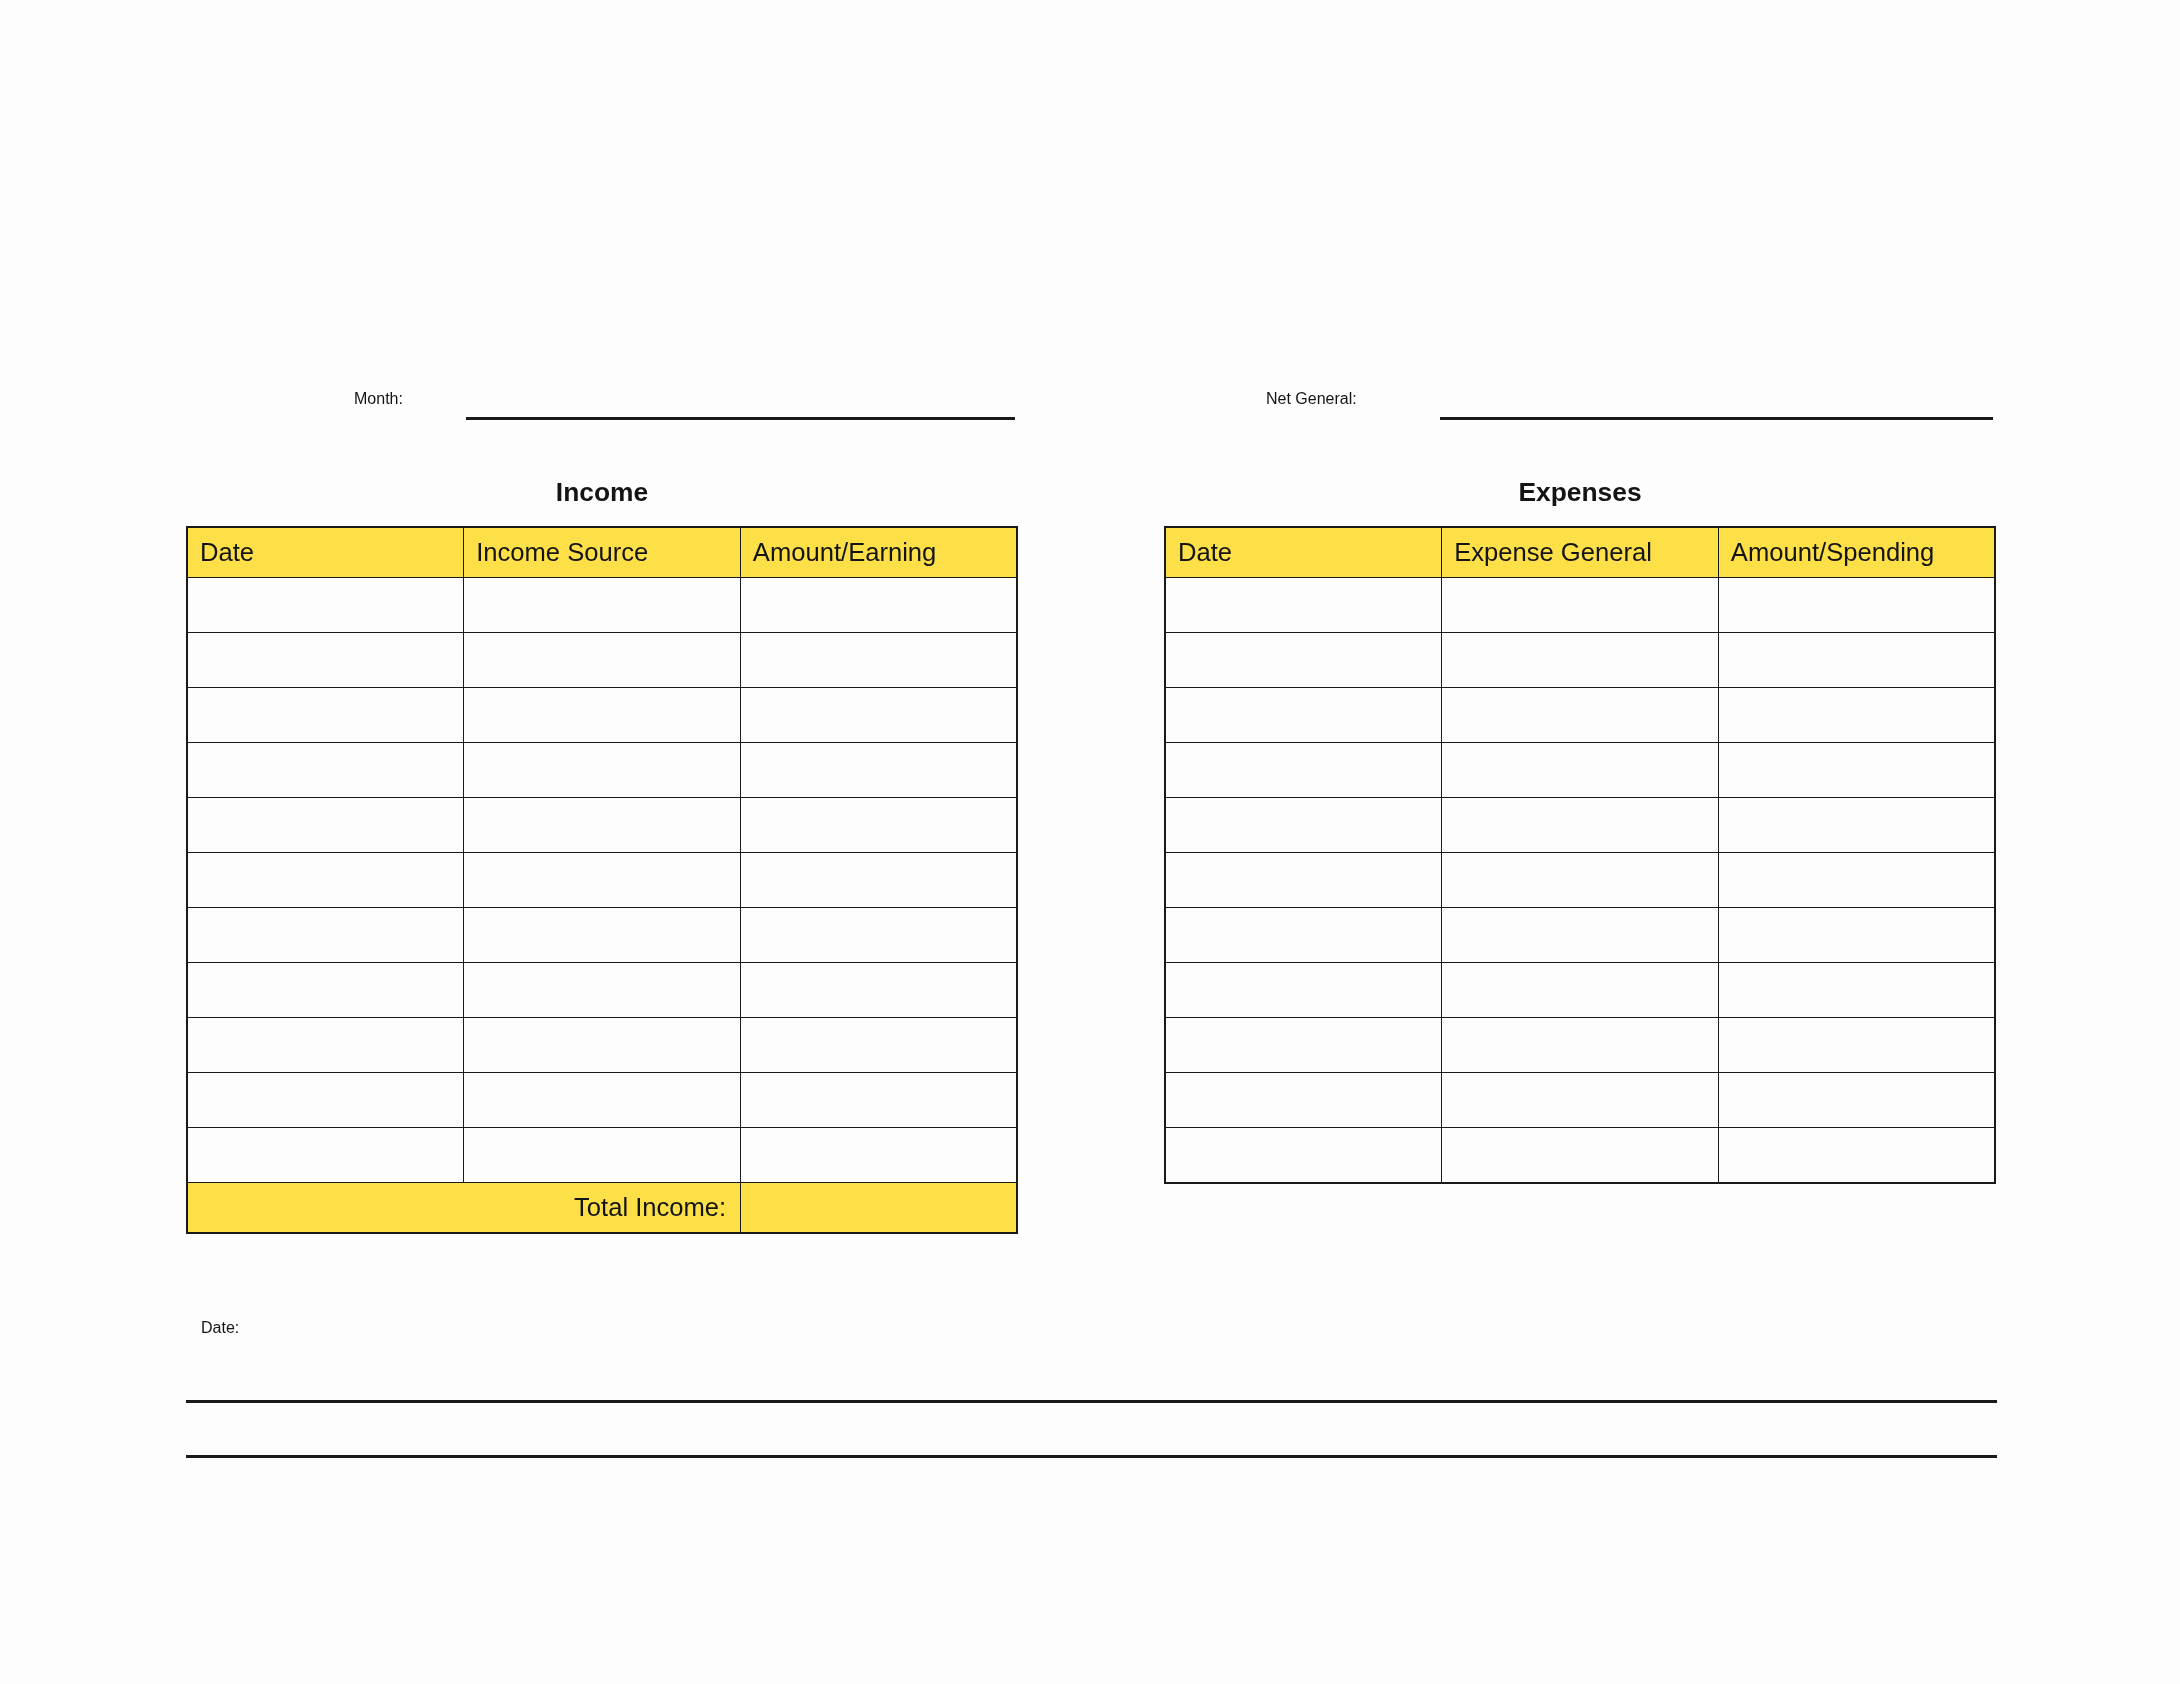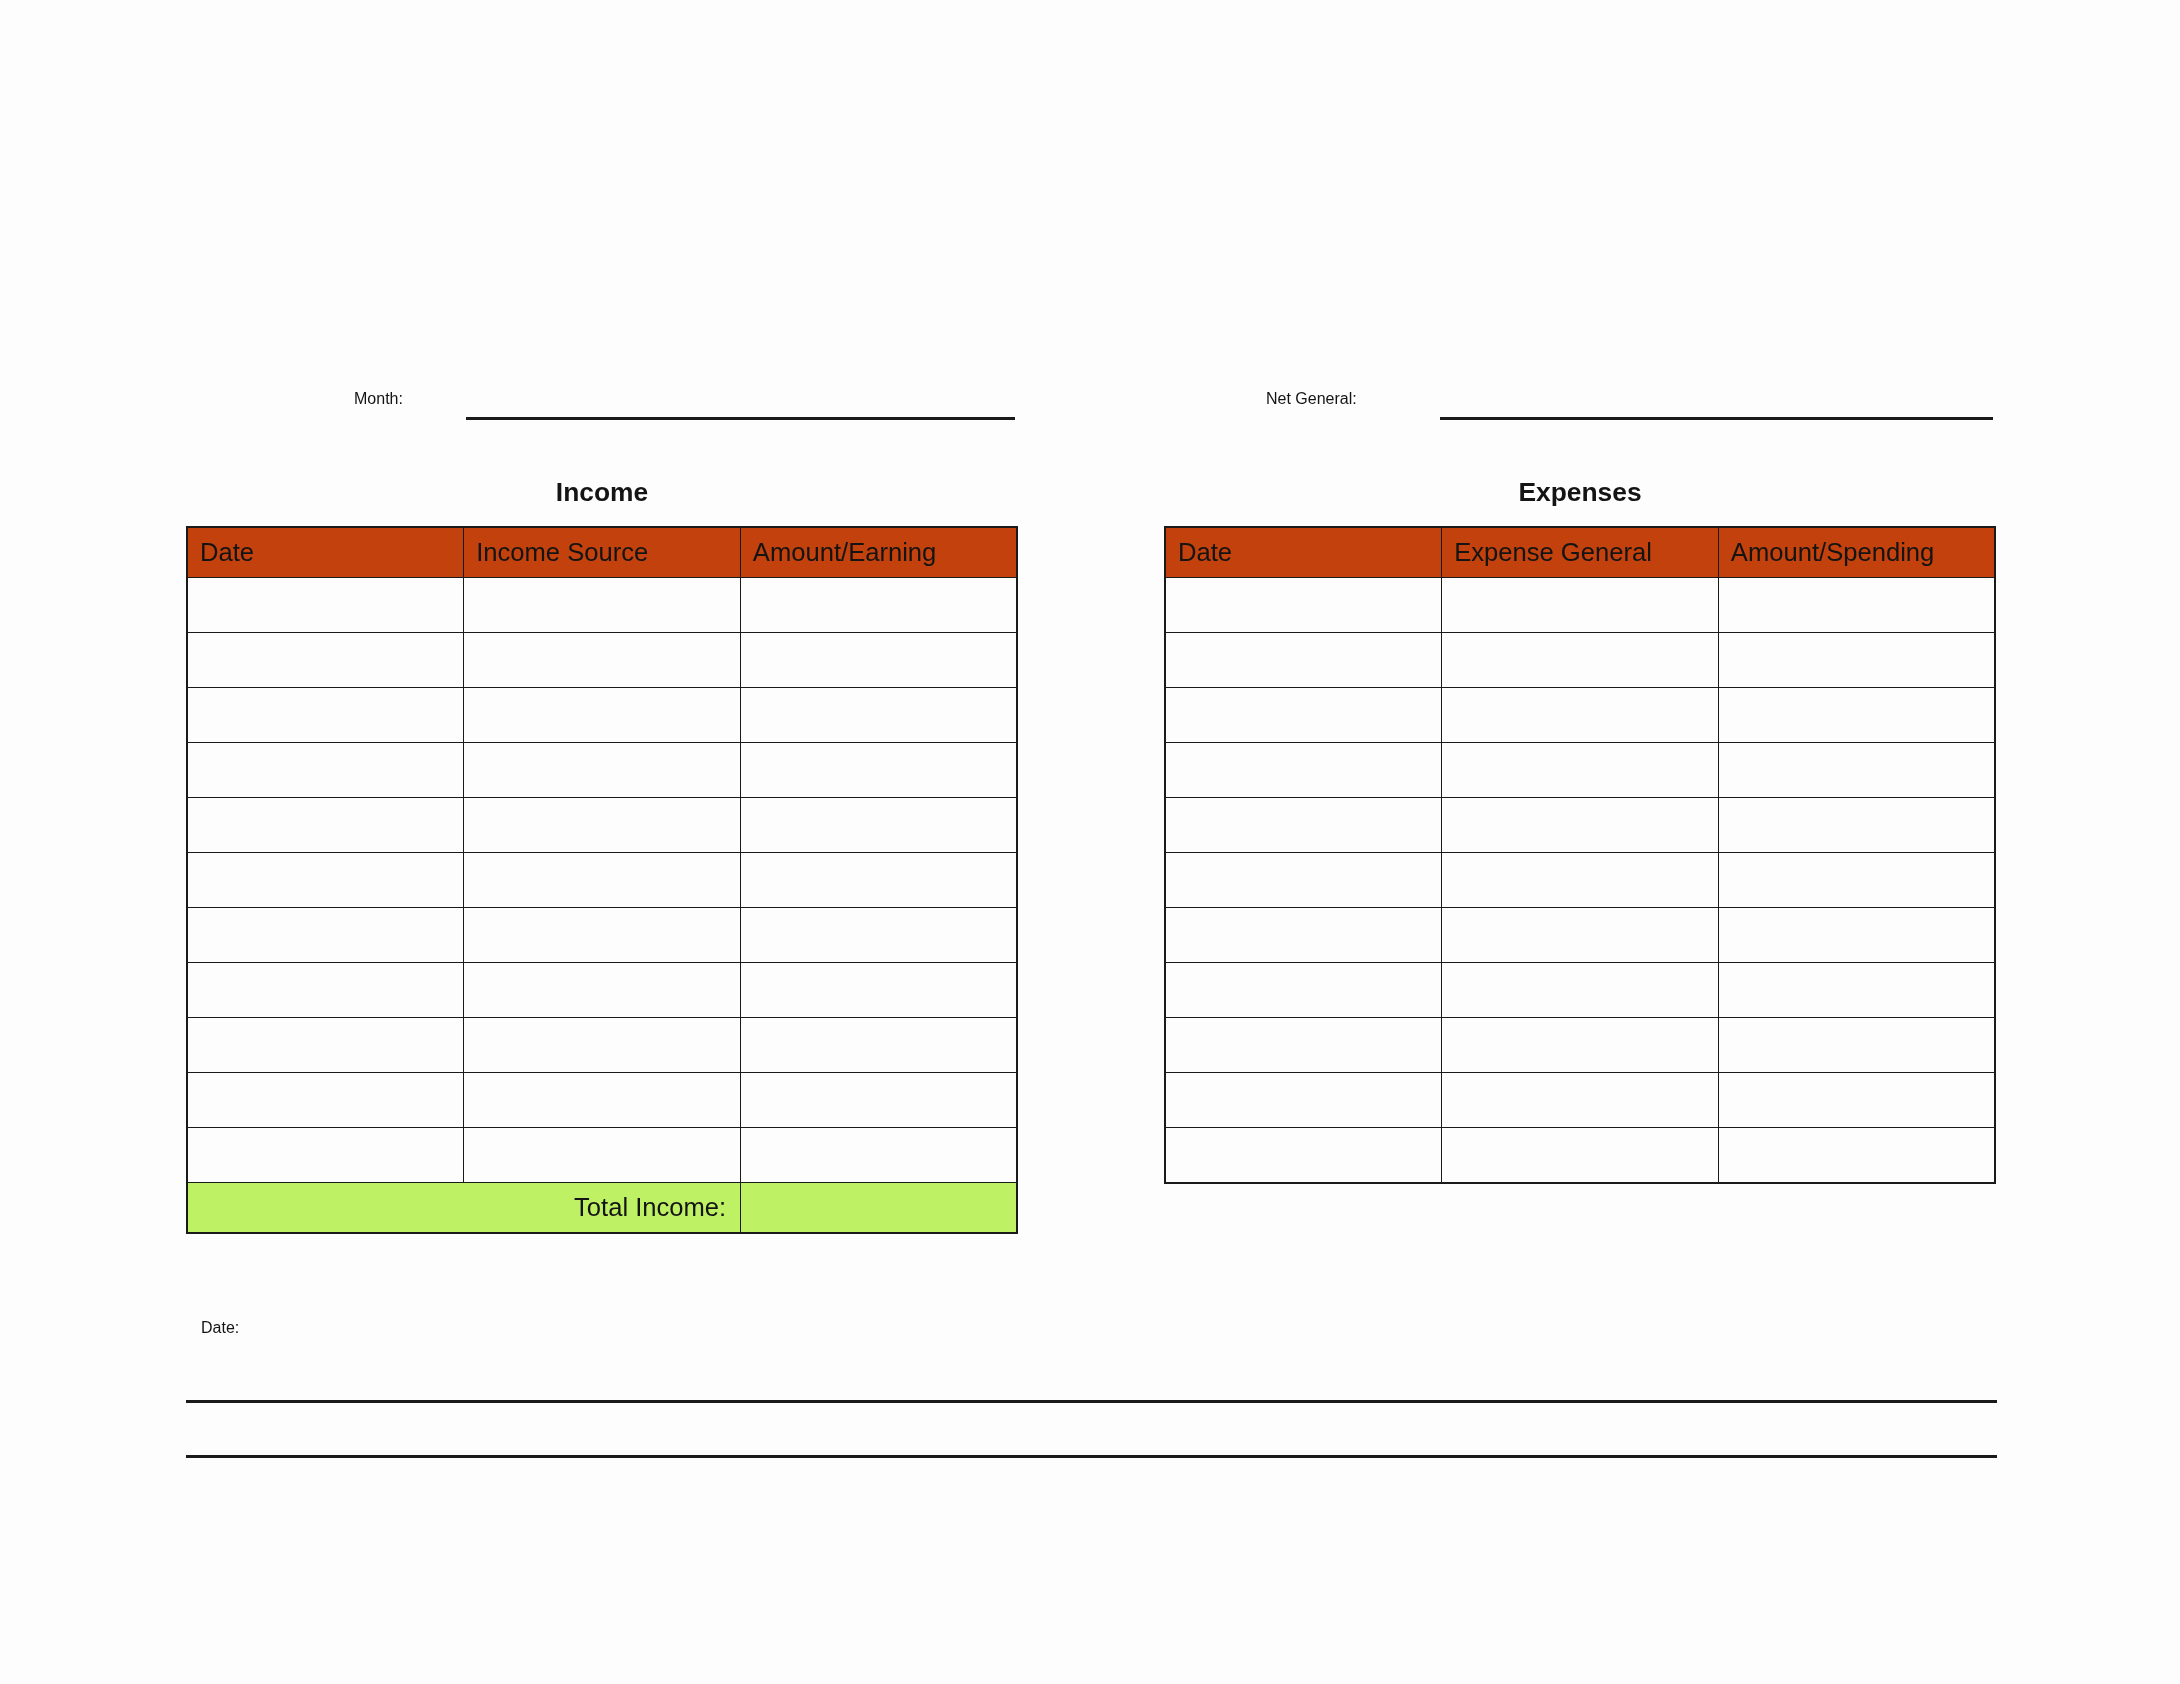--- a/index.html
+++ b/index.html
@@ -118,30 +118,30 @@
     font-weight: 400;
     color: #141414;
     padding: 0 0 0 12px;
     text-align: left;
     vertical-align: middle;
     overflow: hidden;
     white-space: nowrap;
   }
   table.ledger th {
     height: 49px;
-    background: #c2410c;
+    background: #fde047;
     margin-left: 12px;
   }
   table.ledger td.empty-cell {
     height: 54px;
     background: #fdfdfd;
   }
   table.ledger tr.total-row td {
     height: 49px;
-    background: #bef264;
+    background: #fde047;
   }
   table.ledger td.total-label {
     text-align: right;
     padding: 0 13.6px 0 0;
   }
   table.ledger td.total-value {
     padding: 0 0 0 12px;
   }
 </style>
 <title>Income and Expense Template</title></head>

